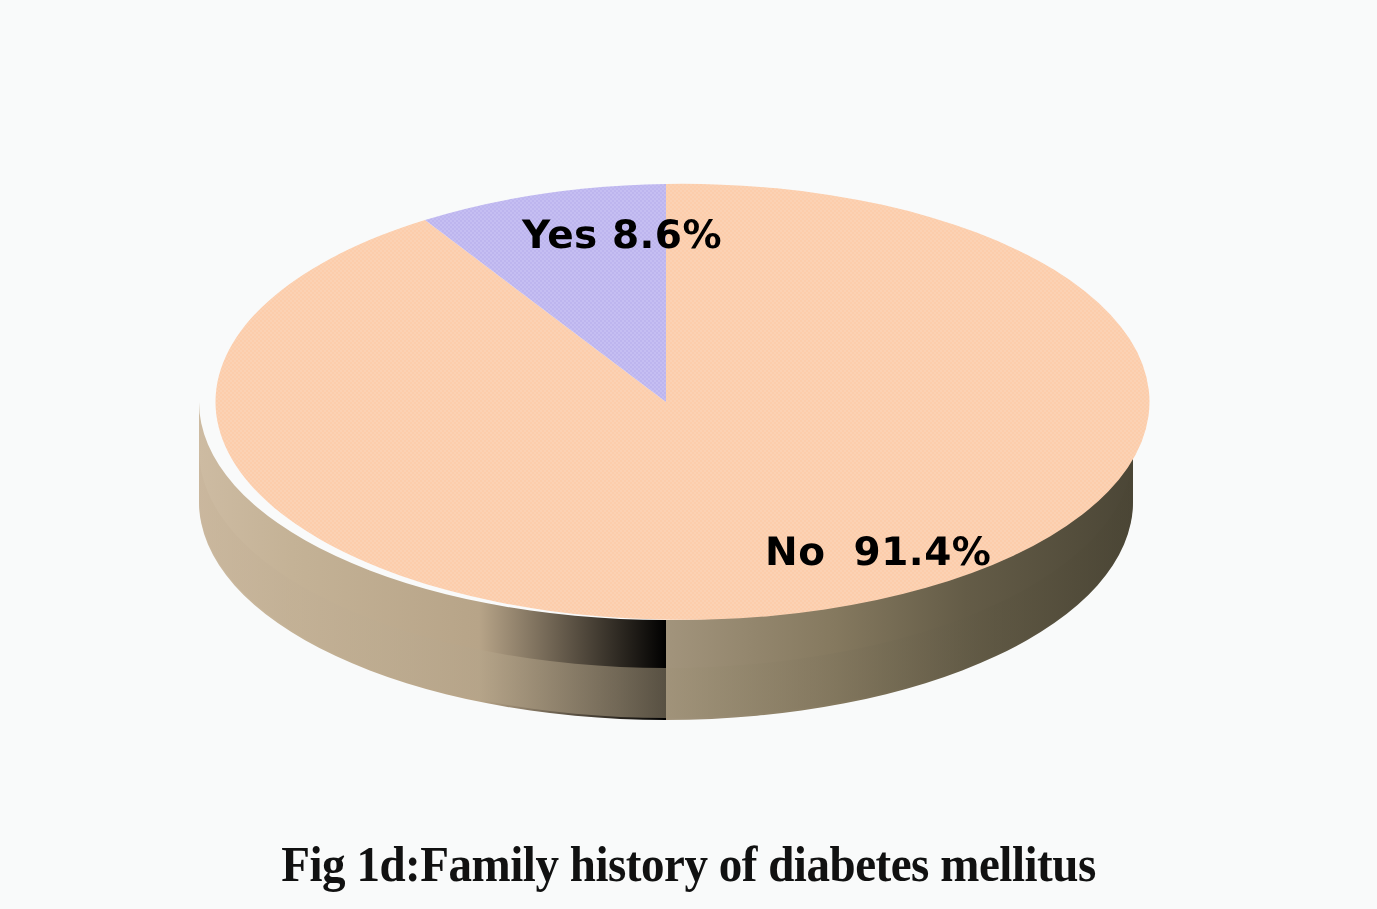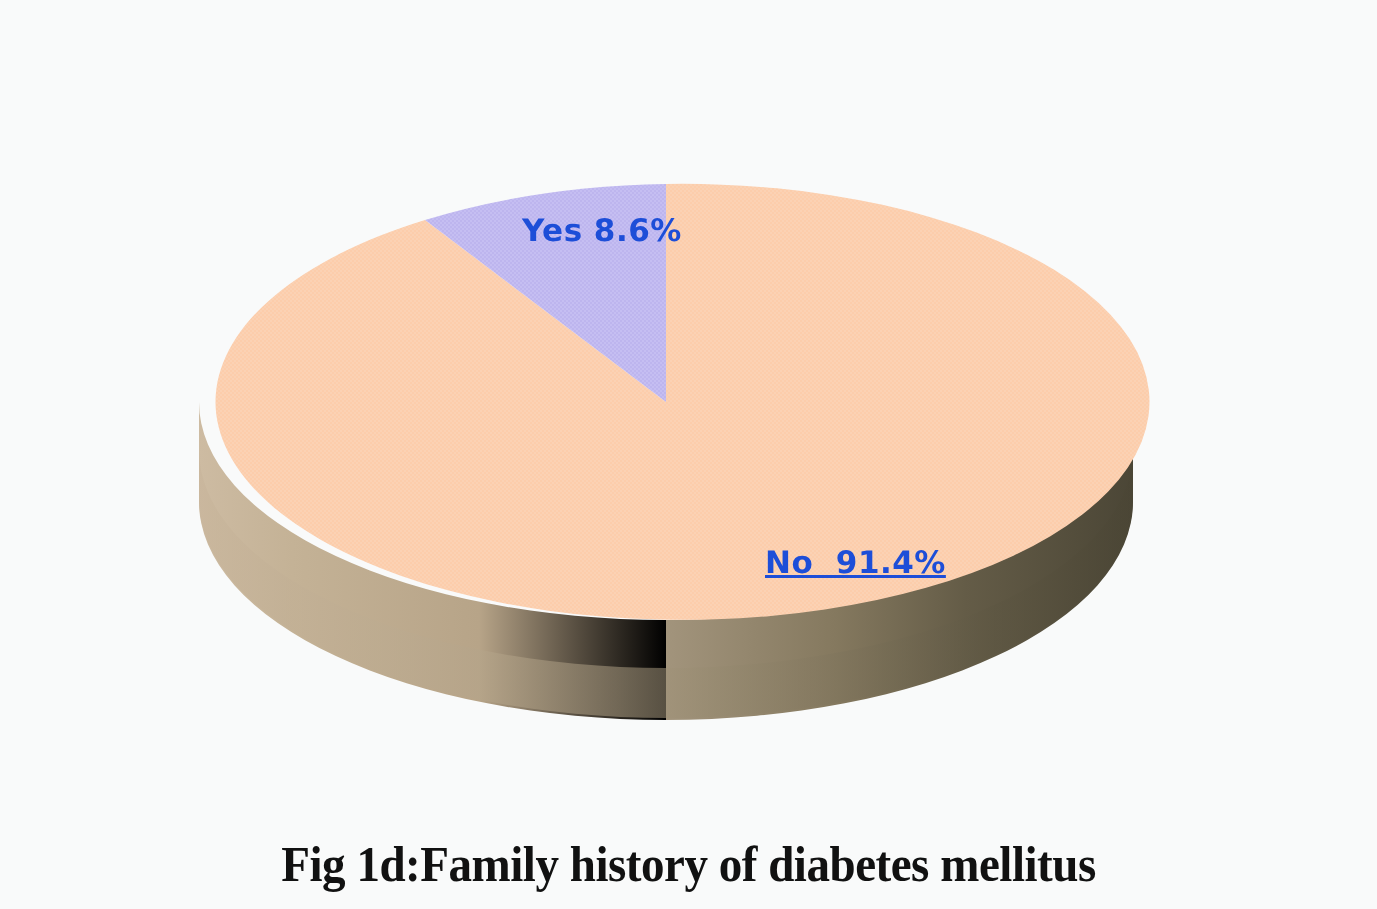--- a/index.html
+++ b/index.html
@@ -19,39 +19,38 @@
   #pie-svg {
     position: absolute;
     left: 0;
     top: 0;
     width: 1377px;
     height: 909px;
   }
 
   .slice-label {
     position: absolute;
-    color: #1d4ed8;
+    color: #000000;
     font-family: "DejaVu Sans", sans-serif;
     font-weight: bold;
-    font-size: 31px;
+    font-size: 39px;
     letter-spacing: 0.5px;
     white-space: pre;
     line-height: 1;
     text-rendering: geometricPrecision;
   }
 
   #label-yes {
     left: 522px;
     top: 216px;
   }
 
   #label-no {
     left: 765px;
-    top: 548px;
-    text-decoration: underline;
+    top: 533px;
   }
 
   #chart-title {
     position: absolute;
     left: 0;
     top: 838px;
     width: 1377px;
     text-align: center;
     color: #111111;
     font-family: "Liberation Serif", serif;

